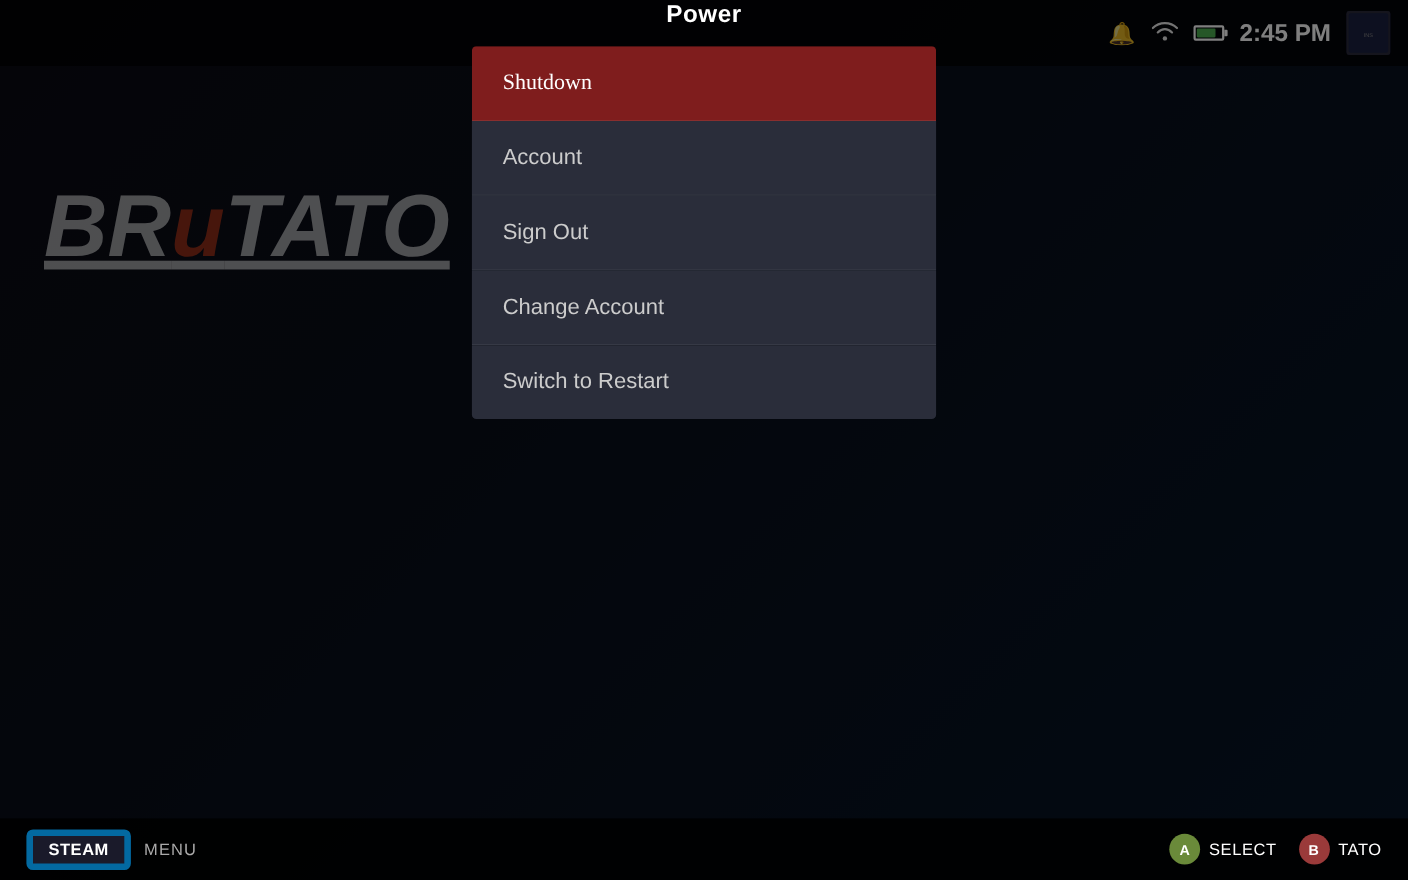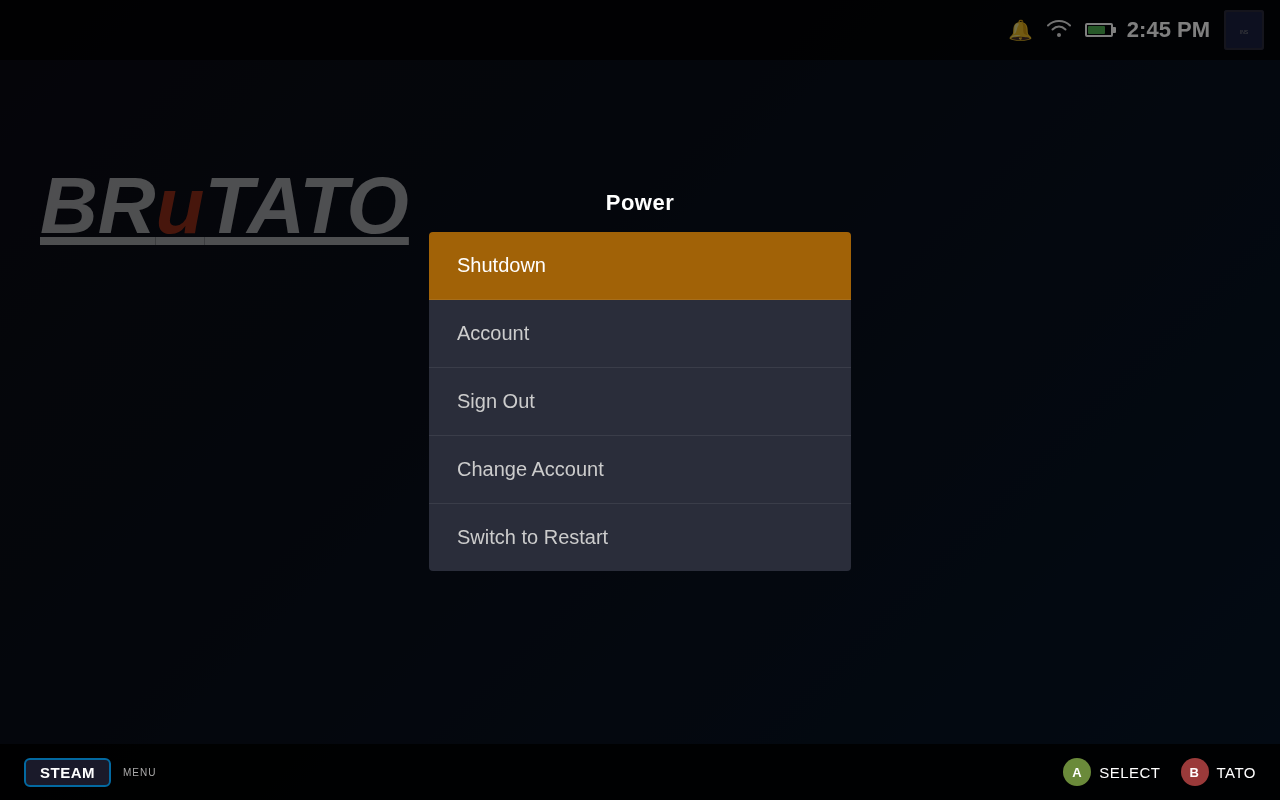--- a/index.html
+++ b/index.html
@@ -119,21 +119,20 @@
 
     
     .overlay {
       position: absolute;
       inset: 0;
       background: rgba(0,0,0,0.5);
       z-index: 20;
       display: flex;
       flex-direction: column;
       align-items: center;
-      justify-content: center;
       padding-bottom: 40px;
     }
 
     .power-title {
       color: #fff;
       font-size: 22px;
       font-weight: 600;
       margin-bottom: 16px;
       letter-spacing: 0.5px;
     }
@@ -162,22 +161,23 @@
     .menu-item:first-child {
       border-radius: 4px 4px 0 0;
     }
 
     .menu-item:last-child {
       border-radius: 0 0 4px 4px;
       border-bottom: none;
     }
 
     .menu-item.active {
-      background: #a16207;
-      color: #fff;
+      background: #7f1d1d;
+      color: #fff;
+      font-family: Liberation Serif, serif;
     }
 
     
     .bottombar {
       position: absolute;
       bottom: 0;
       left: 0;
       right: 0;
       height: 56px;
       background: rgba(0,0,0,0.85);
@@ -189,32 +189,32 @@
     }
 
     .bottom-left {
       display: flex;
       align-items: center;
       gap: 12px;
     }
 
     .steam-badge {
       background: #1a1a2a;
-      border: 2px solid #0369a1;
+      border: 6px solid #0369a1;
       border-radius: 6px;
       padding: 4px 14px;
       color: #fff;
       font-size: 15px;
       font-weight: 700;
       letter-spacing: 0.5px;
     }
 
     .bottom-label {
       color: #aaa;
-      font-size: 10px;
+      font-size: 15px;
       font-weight: 500;
       letter-spacing: 1px;
     }
 
     .bottom-right {
       display: flex;
       align-items: center;
       gap: 20px;
     }
 

